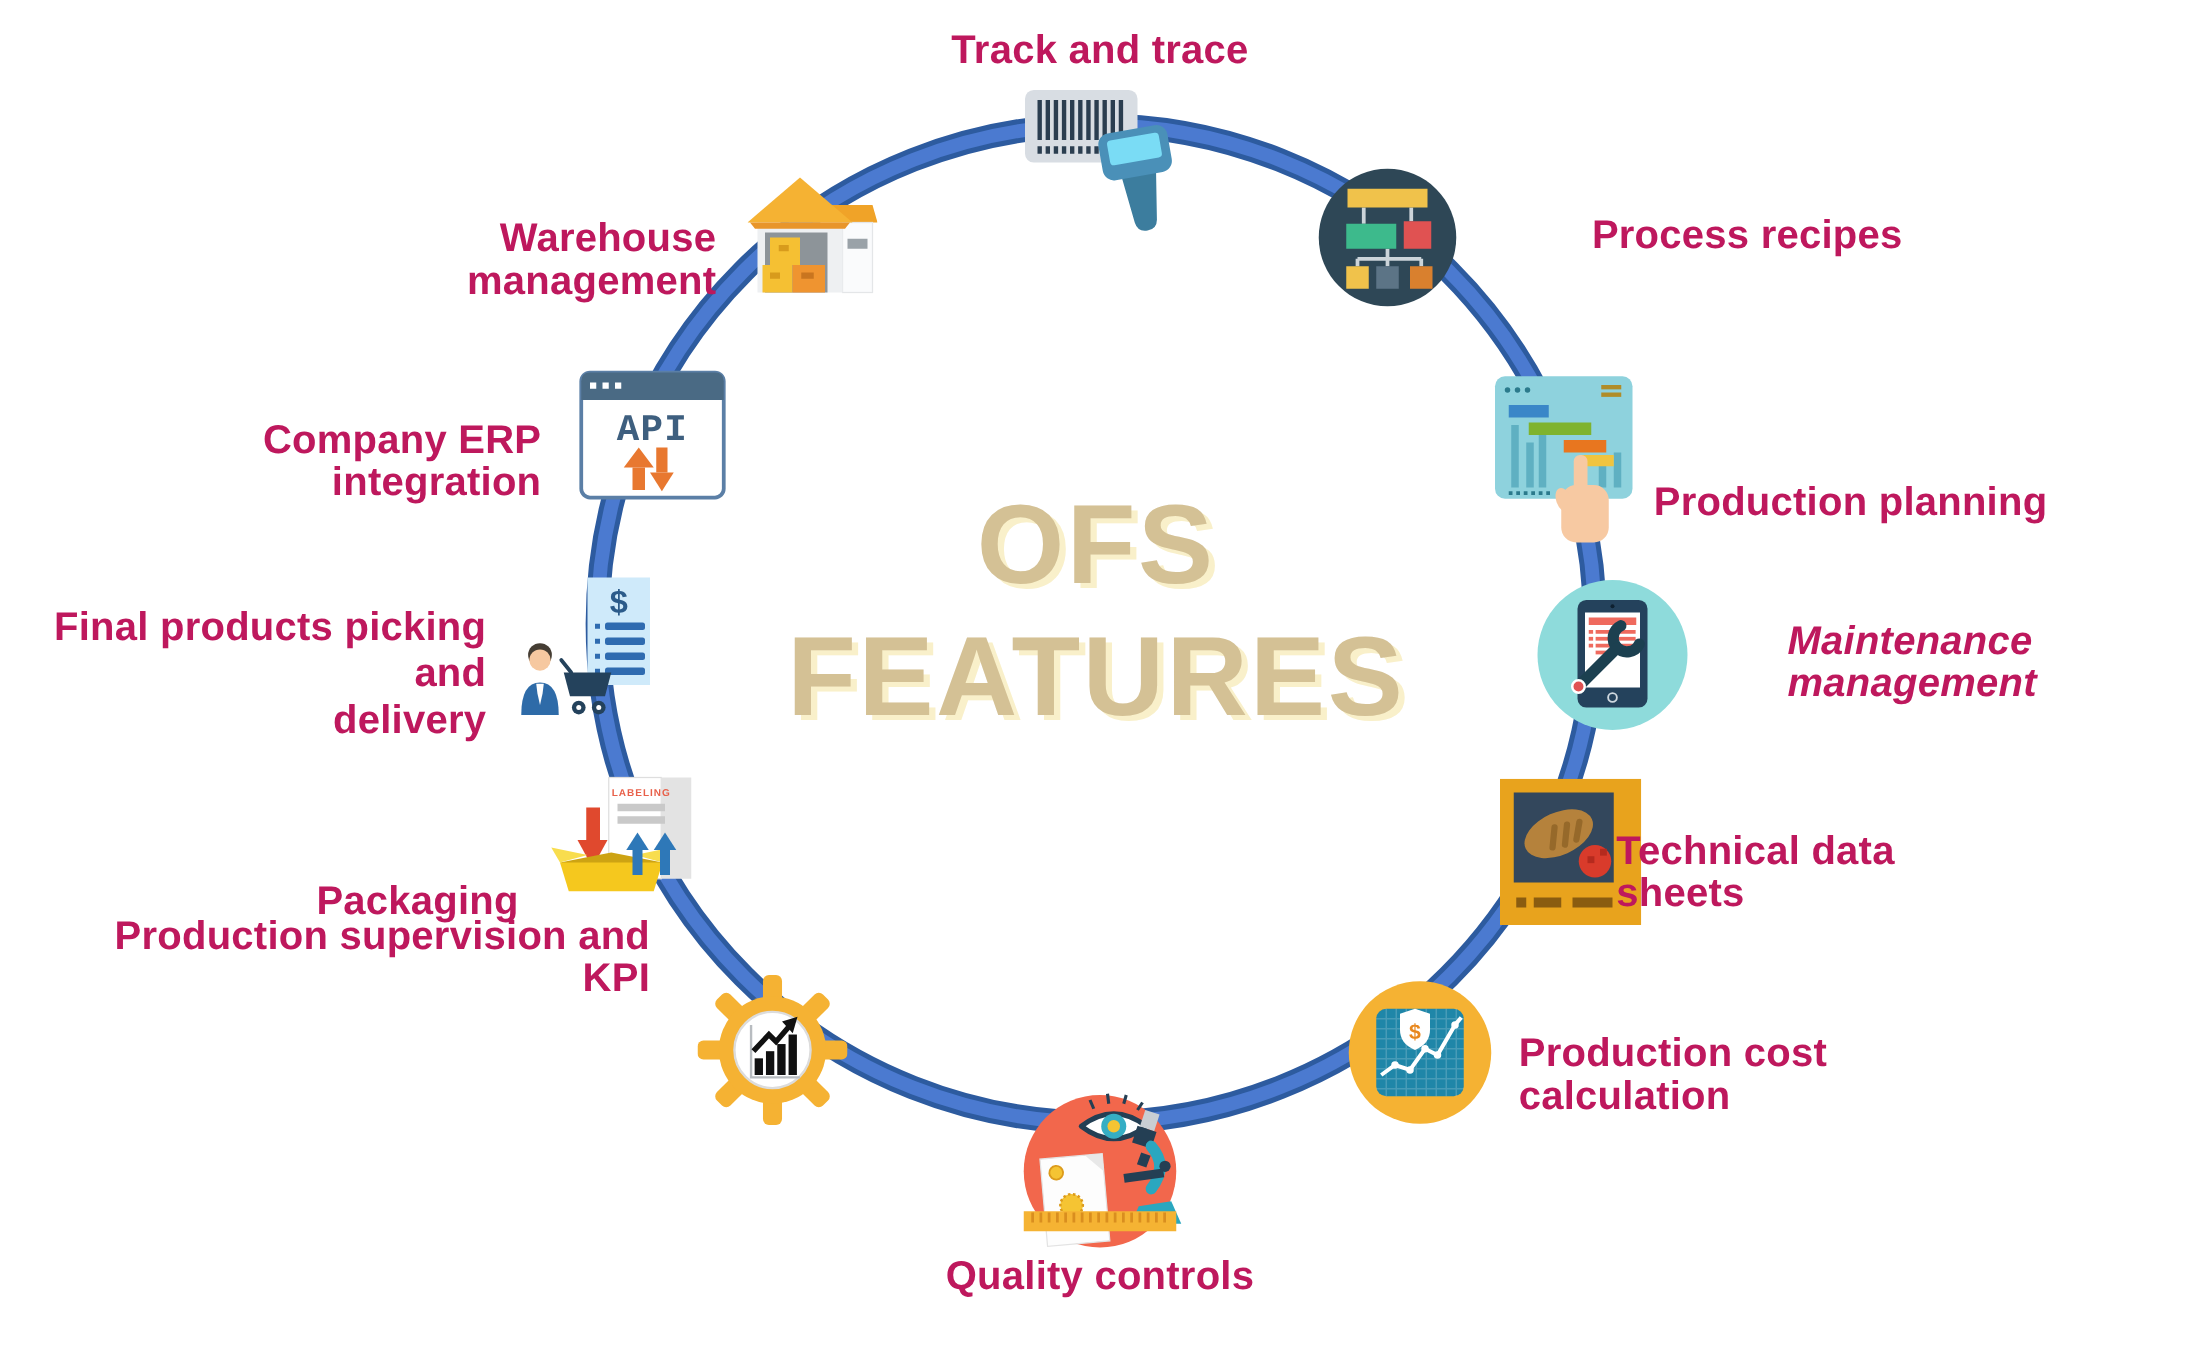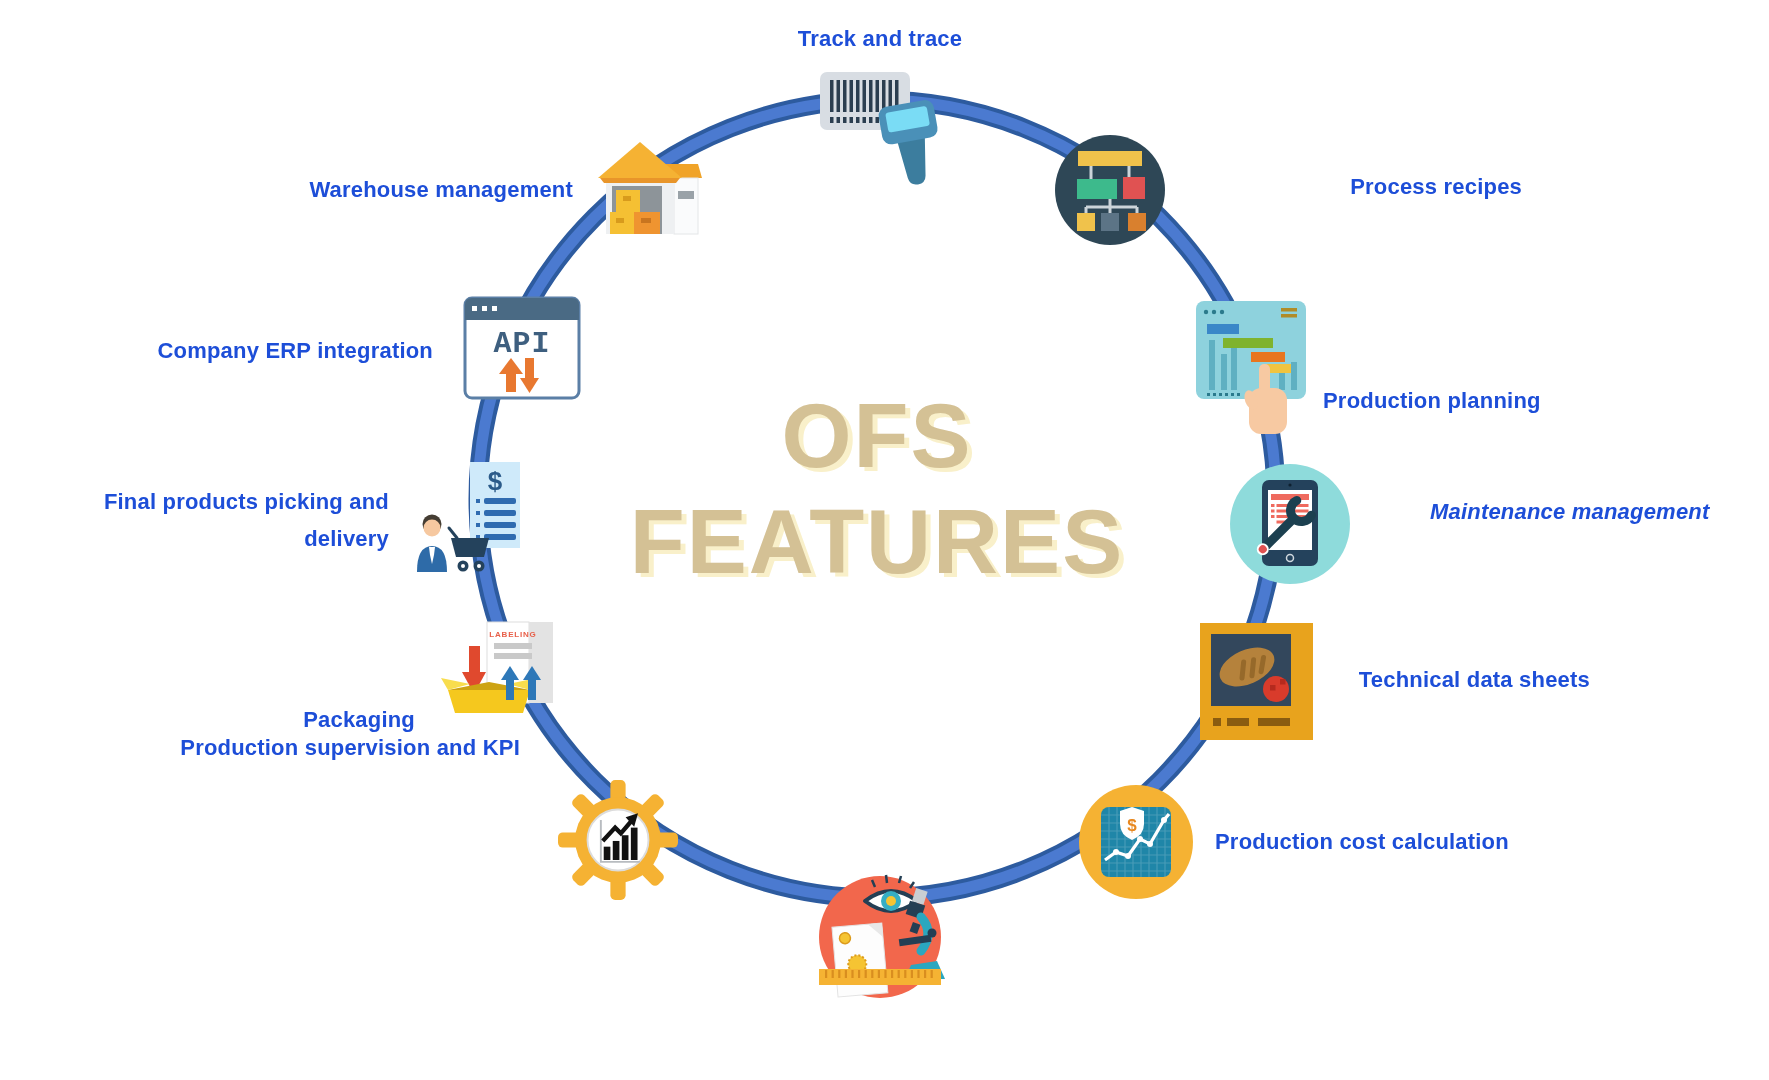--- a/index.html
+++ b/index.html
@@ -1,21 +1,21 @@
 <!DOCTYPE html>
 <html><head>
 <meta charset="utf-8">
 <style>
   html,body{margin:0;padding:0;background:#ffffff;}
   #canvas{position:relative;width:1769px;height:1080px;background:#ffffff;overflow:hidden;
           font-family:"Liberation Sans",sans-serif;}
   .ring-svg{position:absolute;left:0;top:0;}
   .icon{position:absolute;}
   .icon svg{display:block;}
-  .lbl{position:absolute;font-weight:bold;font-size:22px;line-height:34px;color:#1d4ed8;
+  .lbl{position:absolute;font-weight:bold;font-size:32px;line-height:34px;color:#be185d;
        letter-spacing:.2px;}
   .lbl.right{text-align:right;}
   .lbl.center{text-align:center;}
   .lbl.prewrap{white-space:pre-line;line-height:37px;}
   #title{position:absolute;left:527px;top:350px;width:700px;text-align:center;
          font-weight:bold;color:#d4c195;text-shadow:5px 4px 0 #f9f0ca;letter-spacing:2px;margin-top:33px;}
   #title .t-line{font-size:90px;line-height:106px;}
 </style>
 </head>
 <body>
@@ -153,21 +153,21 @@
       <circle cx="76" cy="66" r="13" fill="#d93b2b"></circle>
       <rect x="70" y="62" width="5.5" height="5.5" fill="#b52a1e"></rect>
       <rect x="80" y="56" width="5.5" height="5.5" fill="#b52a1e"></rect>
       <g fill="#8a5c10">
         <rect x="13" y="95" width="8" height="8"></rect>
         <rect x="27" y="95" width="22" height="8"></rect>
         <rect x="58" y="95" width="32" height="8"></rect>
       </g>
     </svg>
   </div>
-  <div class="lbl" style="left:1260px;top:663px;width:330px;text-align:right;">Technical data sheets</div>
+  <div class="lbl" style="left:1293px;top:663px;width:330px;">Technical data sheets</div>
 
   <div class="icon" style="left:1078px;top:784px;">
     <svg width="116" height="116" viewBox="0 0 116 116">
       <circle cx="58" cy="58" r="57" fill="#f5b233"></circle>
       <rect x="23" y="23" width="70" height="70" rx="8" fill="#1f86a8"></rect>
       <path d="M31 23 V93 M39 23 V93 M47 23 V93 M55 23 V93 M63 23 V93 M71 23 V93 M79 23 V93 M87 23 V93
                M23 31 H93 M23 39 H93 M23 47 H93 M23 55 H93 M23 63 H93 M23 71 H93 M23 79 H93 M23 87 H93" stroke="rgba(255,255,255,0.18)" stroke-width="1.2"></path>
       <polyline points="27,76 38,68 50,72 62,55 72,60 86,36 91,30" fill="none" stroke="#ffffff" stroke-width="3.2"></polyline>
       <g fill="#ffffff">
         <circle cx="38" cy="68" r="3"></circle>
@@ -201,20 +201,21 @@
       </g>
       <path d="M116 52 Q130 68 116 86" fill="none" stroke="#2aa7bf" stroke-width="9" stroke-linecap="round"></path>
       <circle cx="127" cy="68" r="4.5" fill="#243f54"></circle>
       <rect x="106" y="58" width="8" height="10" fill="#243f54" transform="rotate(20 110 63)"></rect>
       <rect x="94" y="72" width="32" height="7" fill="#243f54" transform="rotate(-8 110 75)"></rect>
       <polygon points="100,114 140,114 132,96 106,100" fill="#2aa7bf"></polygon>
       <rect x="14" y="104" width="122" height="16" fill="#f5b333"></rect>
       <path d="M20 109 H130" stroke="#d98e1f" stroke-width="8" stroke-dasharray="2.2 4.4"></path>
     </svg>
   </div>
+  <div class="lbl center" style="left:630px;top:1003px;width:500px;">Quality controls</div>
 
   <div class="lbl right" style="left:60px;top:731px;width:460px;">Production supervision and KPI</div>
   <div class="icon" style="left:558px;top:780px;">
     <svg width="120" height="120" viewBox="0 0 126 126">
       <g fill="#f5b233">
         <rect x="55" y="0" width="16" height="28" rx="5"></rect>
         <rect x="55" y="0" width="16" height="28" rx="5" transform="rotate(45 63 63)"></rect>
         <rect x="55" y="0" width="16" height="28" rx="5" transform="rotate(90 63 63)"></rect>
         <rect x="55" y="0" width="16" height="28" rx="5" transform="rotate(135 63 63)"></rect>
         <rect x="55" y="0" width="16" height="28" rx="5" transform="rotate(180 63 63)"></rect>

